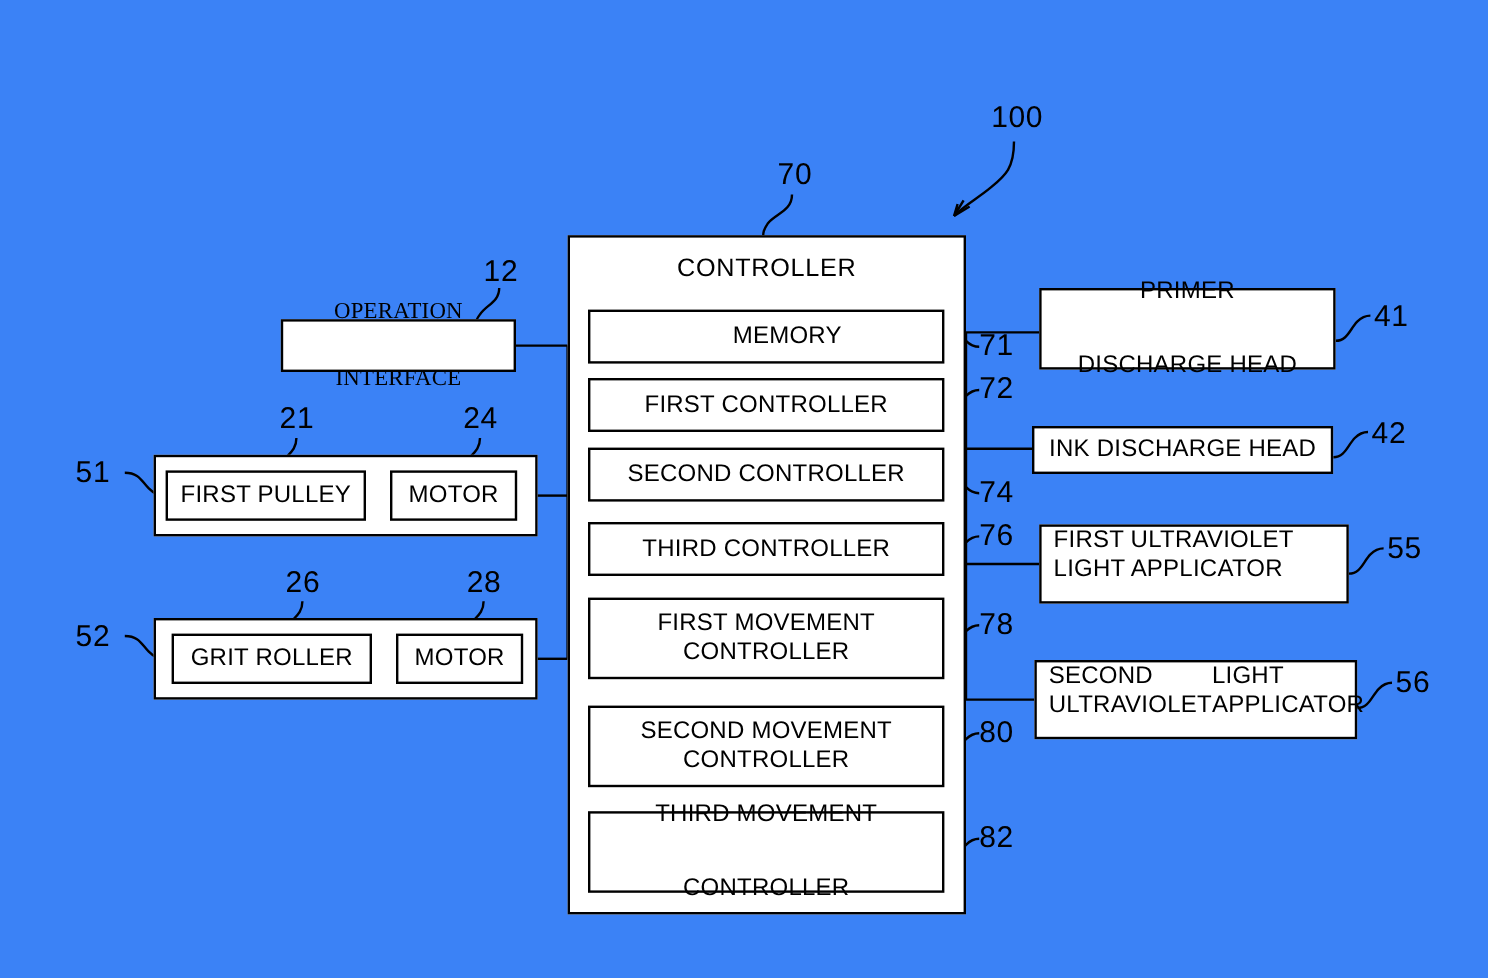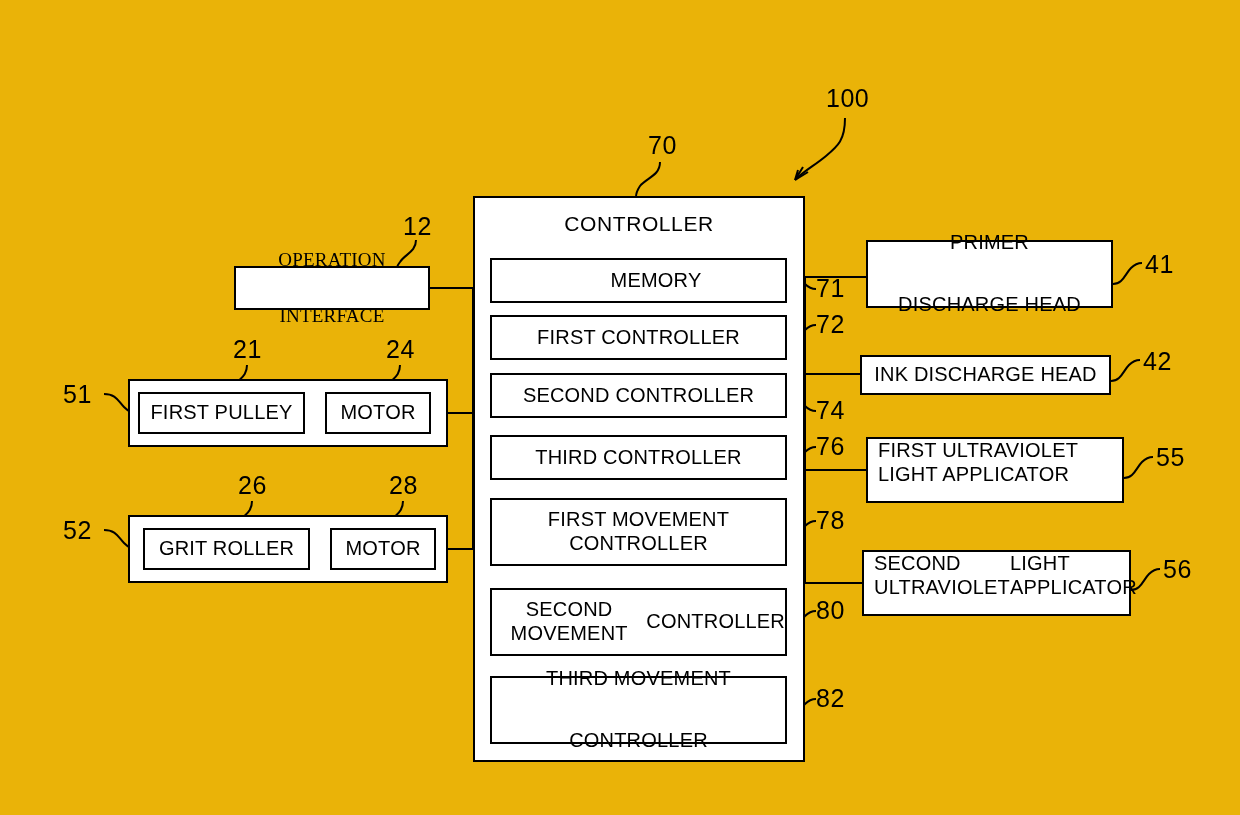--- a/index.html
+++ b/index.html
@@ -4,21 +4,21 @@
 <style>
   html, body {
     margin: 0;
     padding: 0;
     background: #ffffff;
   }
   #canvas {
     position: relative;
     width: 1240px;
     height: 815px;
-    background: #eab308;
+    background: #3b82f6;
     font-family: "Liberation Sans", sans-serif;
     overflow: hidden;
   }
   
   .box {
     position: absolute;
     border: 2px solid #000;
     background: #fff;
     box-sizing: border-box;
     display: flex;
@@ -171,21 +171,21 @@
     <span>THIRD CONTROLLER</span>
   </div>
   <div class="ref" style="left:816px; top:432px;">76</div>
 
   <div class="box module" style="top:498px; height:68px; flex-direction:column;">
     <span>FIRST MOVEMENT</span>
     <span>CONTROLLER</span>
   </div>
   <div class="ref" style="left:816px; top:506px;">78</div>
 
-  <div class="box module" style="top:588px; height:68px; flex-direction:row;">
+  <div class="box module" style="top:588px; height:68px; flex-direction:column;">
     <span>SECOND MOVEMENT</span>
     <span>CONTROLLER</span>
   </div>
   <div class="ref" style="left:816px; top:596px;">80</div>
 
   <div class="box module" style="top:676px; height:68px; flex-direction:column;gap:38px;">
     <span>THIRD MOVEMENT</span>
     <span>CONTROLLER</span>
   </div>
   <div class="ref" style="left:816px; top:684px;">82</div>

